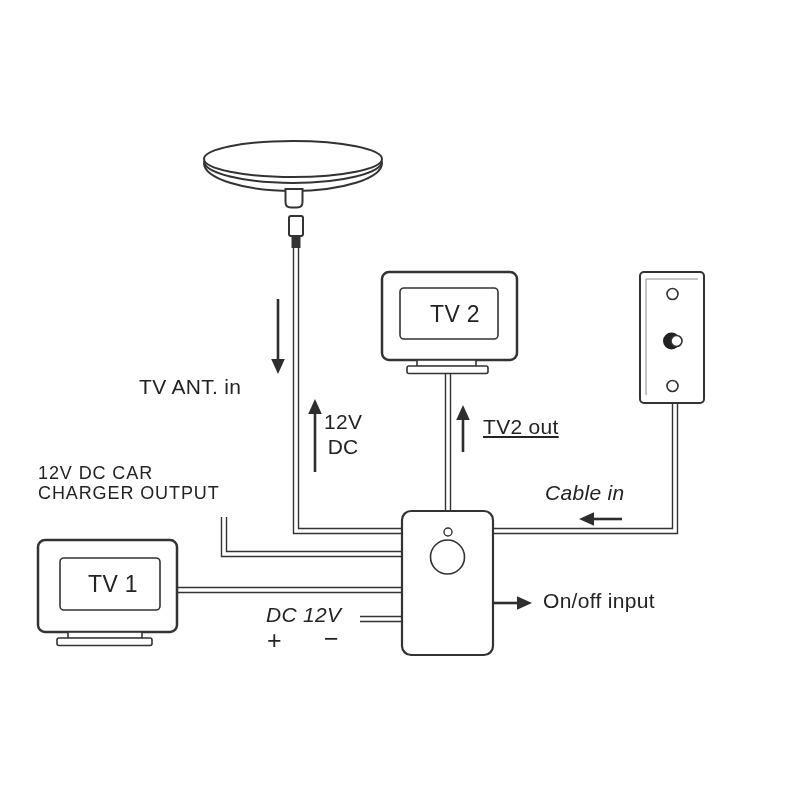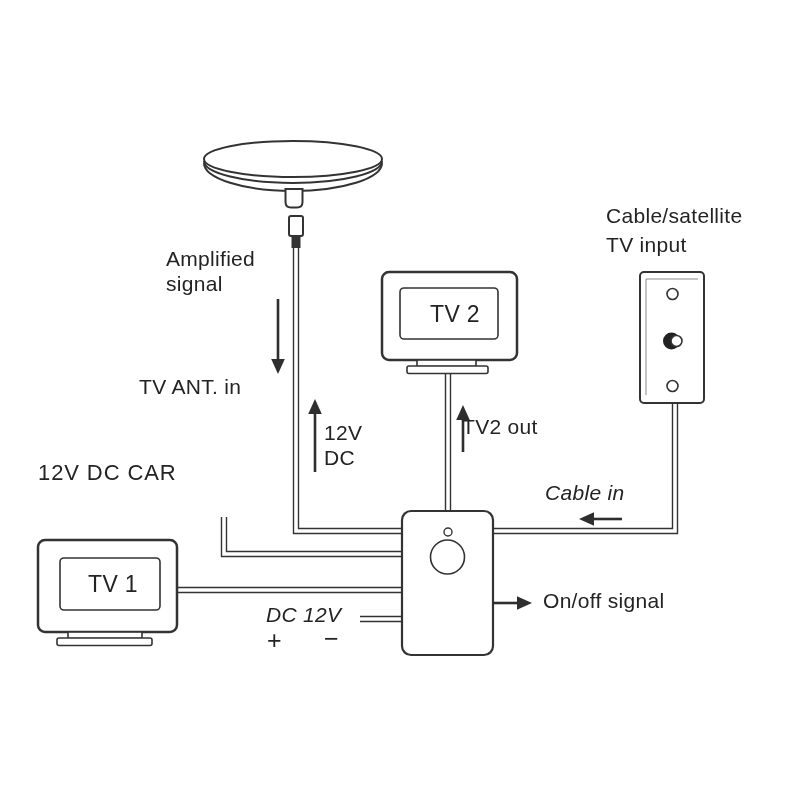--- a/index.html
+++ b/index.html
@@ -14,25 +14,25 @@
   .s2f{fill:#fff;stroke:#333;stroke-width:2;}
   .s22f{fill:#fff;stroke:#333;stroke-width:2.2;}
   .s25f{fill:#fff;stroke:#333;stroke-width:2.5;}
   .s16f{fill:#fff;stroke:#333;stroke-width:1.6;}
   .s14f{fill:#fff;stroke:#333;stroke-width:1.4;}
   .arrow-line{stroke:#2e2e2e;stroke-width:2.6;}
   .arrow-head{fill:#2e2e2e;}
   
   .lbl-amplified{left:166px;top:246px;}
   .lbl-tvantin{left:139px;top:374px;}
-  .lbl-12vdc{left:324px;top:420px;}
-  .lbl-tv2out{left:462px;top:414px;}
+  .lbl-12vdc{left:324px;top:409px;text-align:center;}
+  .lbl-tv2out{left:483px;top:414px;text-decoration:underline;}
   .lbl-cablesat{left:606px;top:201px;line-height:29px;}
   .lbl-cablein{left:545px;top:480px;font-style:italic;}
-  .lbl-charger{left:38px;top:463px;font-size:22px;line-height:20px;letter-spacing:.9px;}
+  .lbl-charger{left:38px;top:463px;font-size:18px;line-height:20px;letter-spacing:.9px;}
   .lbl-dc12v{left:266px;top:602px;font-style:italic;}
   .lbl-plus{left:267px;top:628px;font-size:25px;}
   .lbl-minus{left:324px;top:626px;font-size:25px;}
   .lbl-onoff{left:543px;top:588px;}
   .lbl-tv1{left:60px;top:572px;width:106px;text-align:center;font-size:23px;}
   .lbl-tv2{left:399px;top:302px;width:112px;text-align:center;font-size:23px;}
 </style>
 </head>
 <body>
 
@@ -120,47 +120,40 @@
     <g>
       <line class="arrow-line" x1="622" y1="519" x2="592" y2="519"></line>
       <polygon class="arrow-head" points="579,519 594,512.2 594,525.8"></polygon>
     </g>
     <g>
       <line class="arrow-line" x1="493" y1="603" x2="519" y2="603"></line>
       <polygon class="arrow-head" points="532,603 517,596.2 517,609.8"></polygon>
     </g>
   </svg>
 
-  <div class="lbl lbl-amplified">
-    <div>Amplified</div>
-    <div>signal</div>
-  </div>
 
   <div class="lbl lbl-tvantin">TV ANT. in</div>
 
   <div class="lbl lbl-12vdc">
     <div>12V</div>
     <div>DC</div>
   </div>
 
   <div class="lbl lbl-tv2out">TV2 out</div>
 
-  <div class="lbl lbl-cablesat">
-    <div>Cable/satellite</div>
-    <div>TV input</div>
-  </div>
 
   <div class="lbl lbl-cablein">Cable in</div>
 
   <div class="lbl lbl-charger">
     <div>12V DC CAR</div>
+    <div>CHARGER OUTPUT</div>
   </div>
 
   <div class="lbl lbl-dc12v">DC 12V</div>
   <div class="lbl lbl-plus">+</div>
   <div class="lbl lbl-minus">−</div>
 
-  <div class="lbl lbl-onoff">On/off signal</div>
+  <div class="lbl lbl-onoff">On/off input</div>
 
   <div class="lbl lbl-tv1">TV 1</div>
   <div class="lbl lbl-tv2">TV 2</div>
 
 </div>
 
 </body></html>

